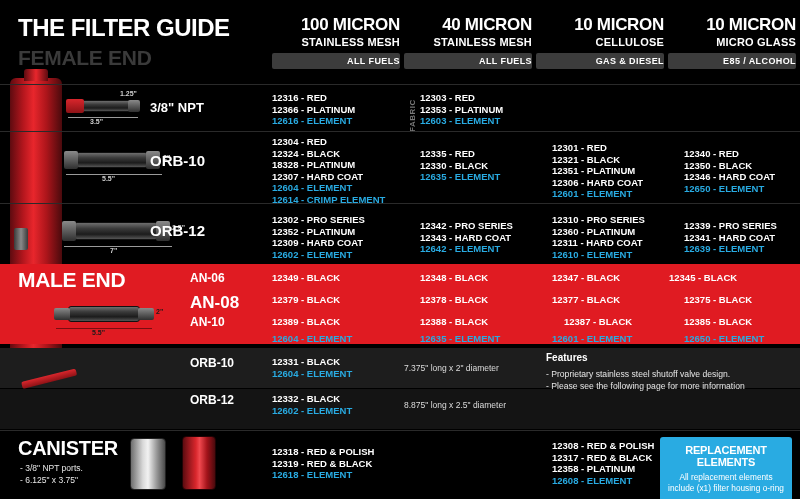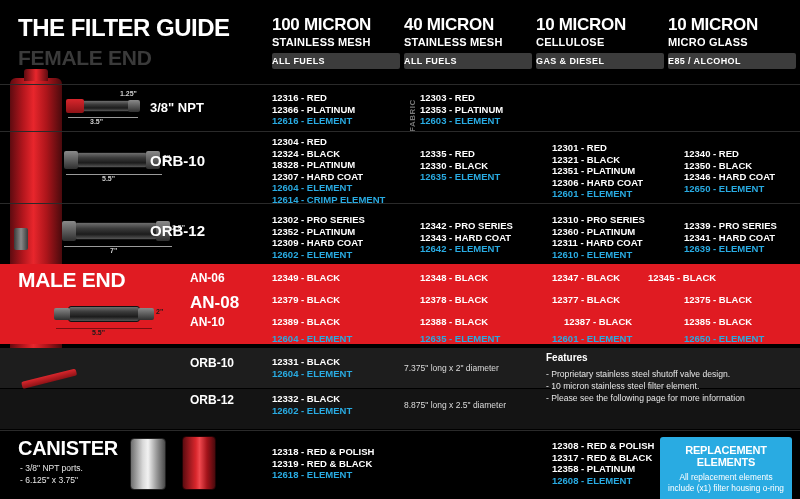--- a/index.html
+++ b/index.html
@@ -17,21 +17,21 @@
   .title-block { position:absolute; left:18px; top:14px; width:250px; }
   .title-main {
     font-size:24px; font-weight:bold; letter-spacing:-0.5px; color:#fff;
     font-family:"Liberation Sans", sans-serif;
   }
   .title-sub {
     font-size:21px; font-weight:bold; color:#3a3a3a; letter-spacing:-0.3px;
     margin-top:4px;
   }
 
-  .hdr { position:absolute; top:16px; text-align:left; }
+  .hdr { position:absolute; top:16px; text-align:right; }
   .hdr .h1 { font-size:17px; font-weight:bold; letter-spacing:-0.3px; line-height:18px;}
   .hdr .h2 { font-size:11px; font-weight:bold; letter-spacing:0.2px; margin-top:2px; }
   .hdr .pill {
     margin-top:5px; font-size:9px; font-weight:bold; letter-spacing:0.4px;
     background:#3c3c3c; color:#ffffff; padding:3px 0; border-radius:2px;
   }
 
   
   .rule { position:absolute; left:0; width:800px; height:1px; background:#2a2a2a; }
 
@@ -300,21 +300,21 @@
   <div class="cellgroup" style="left:552px; top:294px;">
     <div>12377 - BLACK</div>
   </div>
   <div class="cellgroup" style="left:564px; top:316px;text-align:right;">
     <div>12387 - BLACK</div>
   </div>
   <div class="cellgroup el" style="left:552px; top:333px;">
     <div>12601 - ELEMENT</div>
   </div>
 
-  <div class="cellgroup" style="left:648px; top:272px;text-align:center;">
+  <div class="cellgroup" style="left:669px; top:272px;text-align:center;">
     <div>12345 - BLACK</div>
   </div>
   <div class="cellgroup" style="left:684px; top:294px;">
     <div>12375 - BLACK</div>
   </div>
   <div class="cellgroup" style="left:684px; top:316px;">
     <div>12385 - BLACK</div>
   </div>
   <div class="cellgroup el" style="left:684px; top:333px;">
     <div>12650 - ELEMENT</div>
@@ -341,21 +341,20 @@
   <div class="rowlabel" style="left:190px; top:393px; font-size:12px;">ORB-12</div>
   <div class="cellgroup" style="left:272px; top:393px;">
     <div>12332 - BLACK</div>
     <div class="el">12602 - ELEMENT</div>
   </div>
   <div class="smalltxt" style="left:404px; top:399px;">8.875" long x 2.5" diameter</div>
 
   <div class="features" style="left:546px; top:352px; width:240px;">
     <div class="ft">Features</div>
     <div>- Proprietary stainless steel shutoff valve design.</div>
-    <div>- 10 micron stainless steel filter element.</div>
     <div>- Please see the following page for more information</div>
   </div>
 
   <div class="rule" style="top:430px;"></div>
 
   <div class="rowlabel canister-title" style="left:18px; top:437px;">CANISTER</div>
   <div class="canister-note" style="position:absolute; left:20px; top:462px;">- 3/8" NPT ports.</div>
   <div class="canister-note" style="position:absolute; left:20px; top:474px;">- 6.125" x 3.75"</div>
 
   <div class="can" style="left:130px; top:438px; width:36px; height:52px;"></div>

